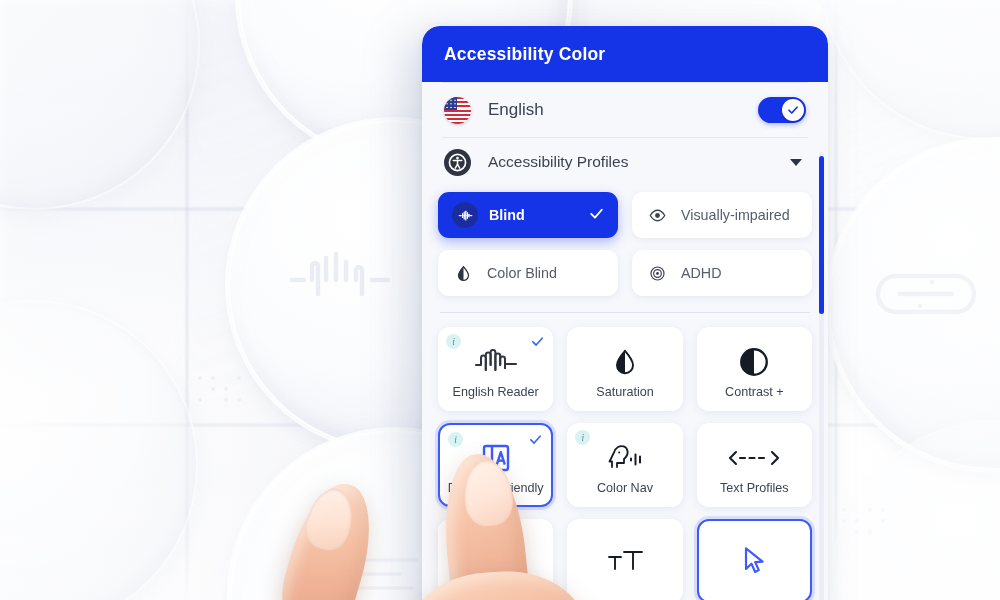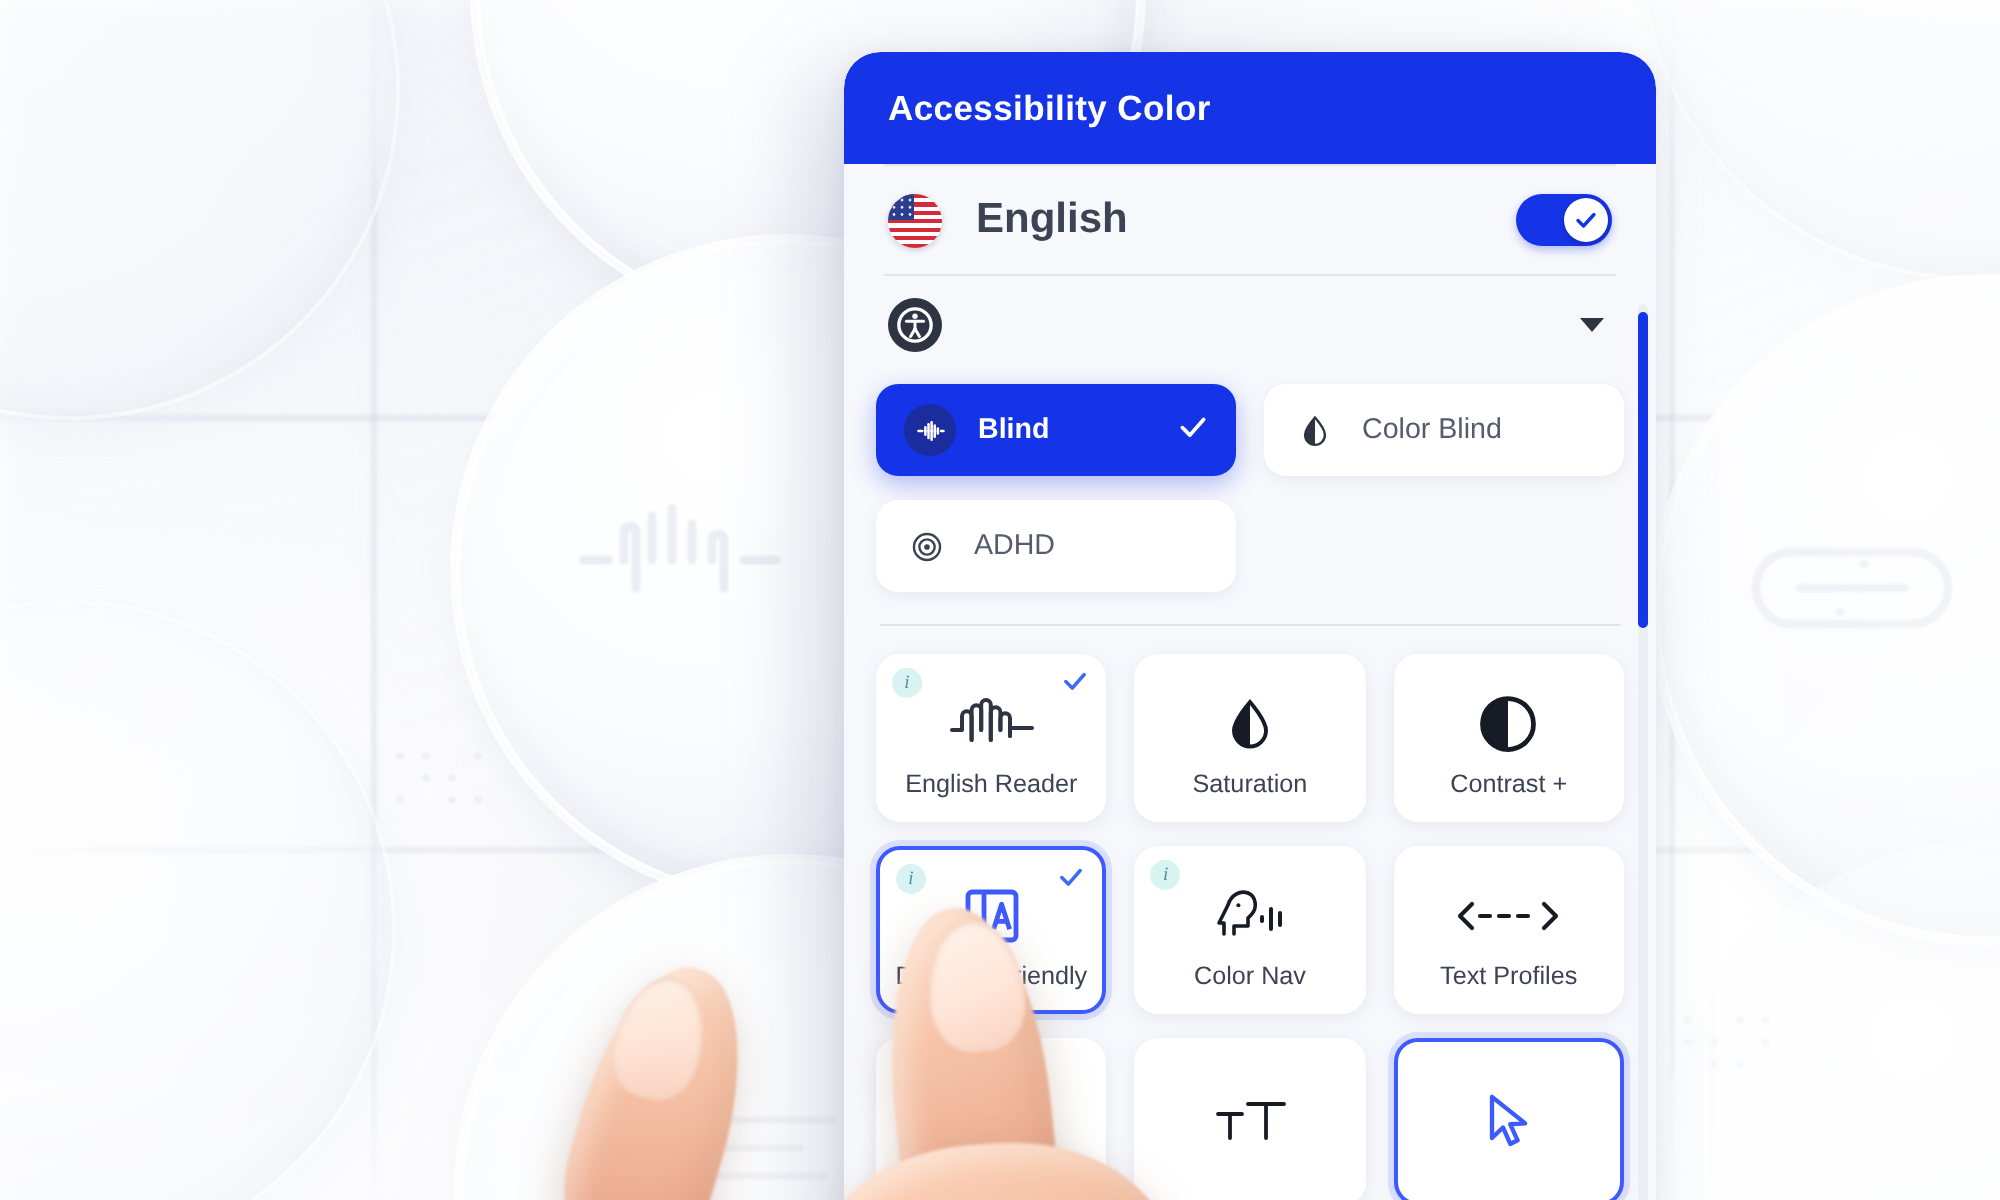--- a/index.html
+++ b/index.html
@@ -99,21 +99,21 @@
     width: 27px; height: 27px; border-radius: 50%; overflow: hidden;
     position: relative; flex: 0 0 auto; box-shadow: 0 1px 3px rgba(90,100,130,.3);
   }
   .flag .stripes { position:absolute; inset:0;
     background: repeating-linear-gradient(to bottom,
       #d32b3a 0px, #d32b3a 2.1px, #ffffff 2.1px, #ffffff 4.2px); }
   .flag .canton { position:absolute; left:0; top:0; width:13px; height:13px;
     background:#2c3e8f; }
   .flag .canton::after{ content:""; position:absolute; inset:1px;
     background: radial-gradient(circle at 2px 2px, rgba(255,255,255,.85) 0 .7px, transparent .8px) 0 0/4px 3.6px; }
-  .lang-name { margin-left: 17px; font-size: 21px; color: #3c4353; font-weight: bold; }
+  .lang-name { margin-left: 17px; font-size: 17px; color: #3c4353; }
   .spacer { flex: 1; }
   .toggle {
     width: 48px; height: 26px; border-radius: 14px; background: #1534e8;
     position: relative; box-shadow: 0 2px 5px rgba(21,52,232,.3);
   }
   .toggle .knob {
     position: absolute; right: 2px; top: 2px; width: 22px; height: 22px;
     border-radius: 50%; background: #fff;
     display: flex; align-items: center; justify-content: center;
     box-shadow: 0 1px 3px rgba(0,0,0,.22);
@@ -319,20 +319,21 @@
         <span class="a11y-badge">
           <svg viewBox="0 0 24 24" fill="none" stroke="#ffffff" stroke-width="1.9" stroke-linecap="round">
             <circle cx="12" cy="12" r="10.2" stroke-width="2.1"></circle>
             <circle cx="12" cy="6.4" r="1.7" fill="#ffffff" stroke="none"></circle>
             <path d="M6.6 9.6 h10.8"></path>
             <path d="M12 9.6 V14.4"></path>
             <path d="M12 14.4 L9.2 19.2"></path>
             <path d="M12 14.4 L14.8 19.2"></path>
           </svg>
         </span>
+        <span class="prof-label">Accessibility Profiles</span>
         <span class="spacer"></span>
         <span class="caret"></span>
       </div>
 
       <div class="chips">
 
         <div class="chip active">
           <span class="ic">
             <svg viewBox="0 0 24 24" fill="none" stroke="#ffffff" stroke-width="2" stroke-linecap="round">
               <path d="M2 12 H5"></path>
@@ -350,20 +351,29 @@
             </svg>
           </span>
           <span class="txt">Blind</span>
           <span class="check">
             <svg viewBox="0 0 24 24" fill="none" stroke="#ffffff" stroke-width="3" stroke-linecap="round" stroke-linejoin="round">
               <path d="M3.5 12.5 L9.5 18.5 L20.5 6"></path>
             </svg>
           </span>
         </div>
 
+        <div class="chip">
+          <span class="ic">
+            <svg viewBox="0 0 24 24" fill="none" stroke="#3c4353" stroke-width="1.8">
+              <path d="M1.8 12 C5 6.6 9 4.6 12 4.6 C15 4.6 19 6.6 22.2 12 C19 17.4 15 19.4 12 19.4 C9 19.4 5 17.4 1.8 12Z"></path>
+              <circle cx="12" cy="12" r="3.4" fill="#3c4353" stroke="none"></circle>
+            </svg>
+          </span>
+          <span class="txt">Visually-impaired</span>
+        </div>
 
         <div class="chip">
           <span class="ic">
             <svg viewBox="0 0 24 24" fill="none" stroke="#2e3441" stroke-width="1.7">
               <path d="M12 2.5 C12 2.5 5 10.5 5 14.8 A7 7 0 0019 14.8 C19 10.5 12 2.5 12 2.5Z"></path>
               <path d="M12 2.5 C12 2.5 5 10.5 5 14.8 A7 7 0 0012 21.8Z" fill="#2e3441" stroke="none"></path>
             </svg>
           </span>
           <span class="txt">Color Blind</span>
         </div>

